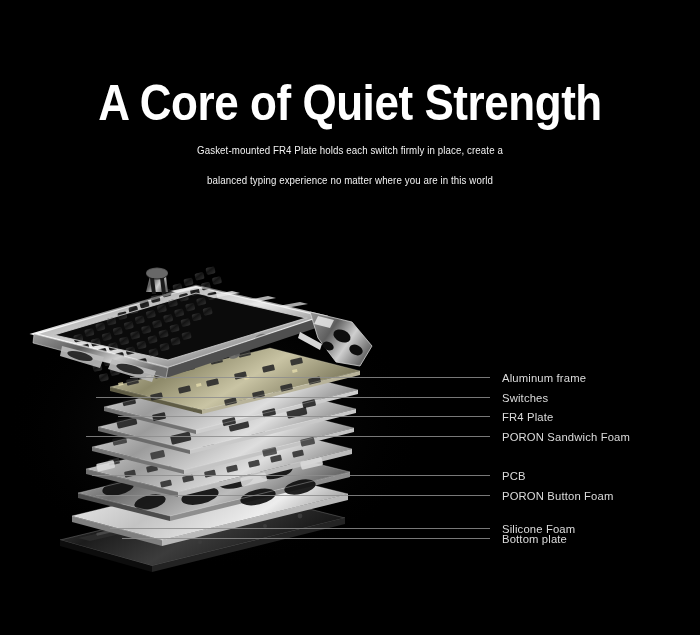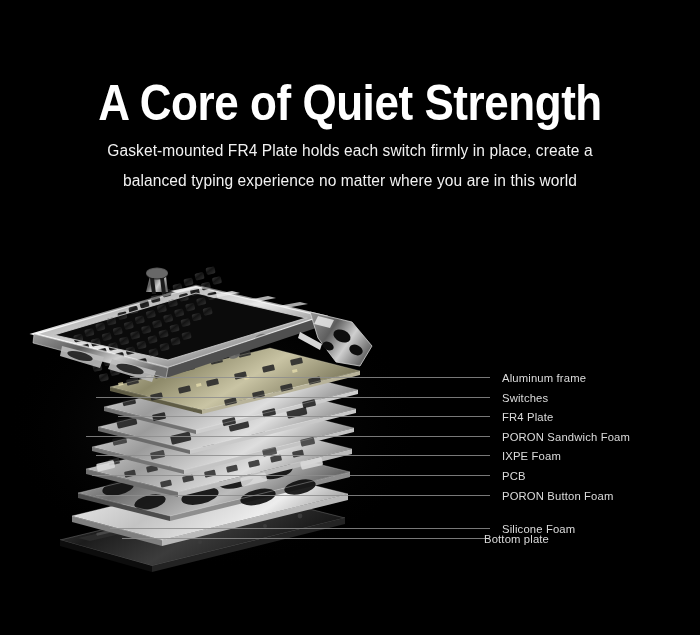--- a/index.html
+++ b/index.html
@@ -43,21 +43,21 @@
   
   .subtitle {
     position: absolute;
     left: 50px;
     top: 136px;
     width: 600px;
     text-align: center;
     color: #f2f2f2;
     font-family: "Liberation Sans", sans-serif;
     font-weight: 300;
-    font-size: 16px;
+    font-size: 10px;
     line-height: 30px;
     letter-spacing: 0.1px;
   }
   .subtitle .ln {
     display: block;
     transform: scaleX(0.97);
   }
 
   
   .stage {
@@ -497,40 +497,36 @@
     <div class="callout" style="left:0; top:160px; width:700px;">
       <span class="leader" style="left:118px; width:372px;"></span>
       <span class="ctext" style="left:502px;">FR4 Plate</span>
     </div>
 
     <div class="callout" style="left:0; top:180px; width:628px;">
       <span class="leader" style="left:86px; width:404px;"></span>
       <span class="ctext" style="left:502px;">PORON Sandwich Foam</span>
     </div>
 
-    <div class="callout" style="left:0; top:199px; width:700px;">
-      <span class="leader" style="left:96px; width:394px;"></span>
-      <span class="ctext" style="left:502px;">IXPE Foam</span>
-    </div>
 
     <div class="callout" style="left:0; top:239px; width:700px;">
       <span class="leader" style="left:96px; width:394px;"></span>
       <span class="ctext" style="left:502px;">PORON Button Foam</span>
     </div>
 
     <div class="callout" style="left:0; top:219px; width:700px;">
       <span class="leader" style="left:92px; width:398px;"></span>
       <span class="ctext" style="left:502px;">PCB</span>
     </div>
 
     <div class="callout" style="left:0; top:260px; width:700px;margin-top:12px;">
       <span class="leader" style="left:110px; width:380px;"></span>
       <span class="ctext" style="left:502px;">Silicone Foam</span>
     </div>
 
     <div class="callout" style="left:0; top:282px; width:700px;">
       <span class="leader" style="left:122px; width:368px;"></span>
-      <span class="ctext" style="left:484px;">Bottom plate</span>
+      <span class="ctext" style="left:502px;">Bottom plate</span>
     </div>
 
   </div>
 
 </div>
 
 </body></html>

